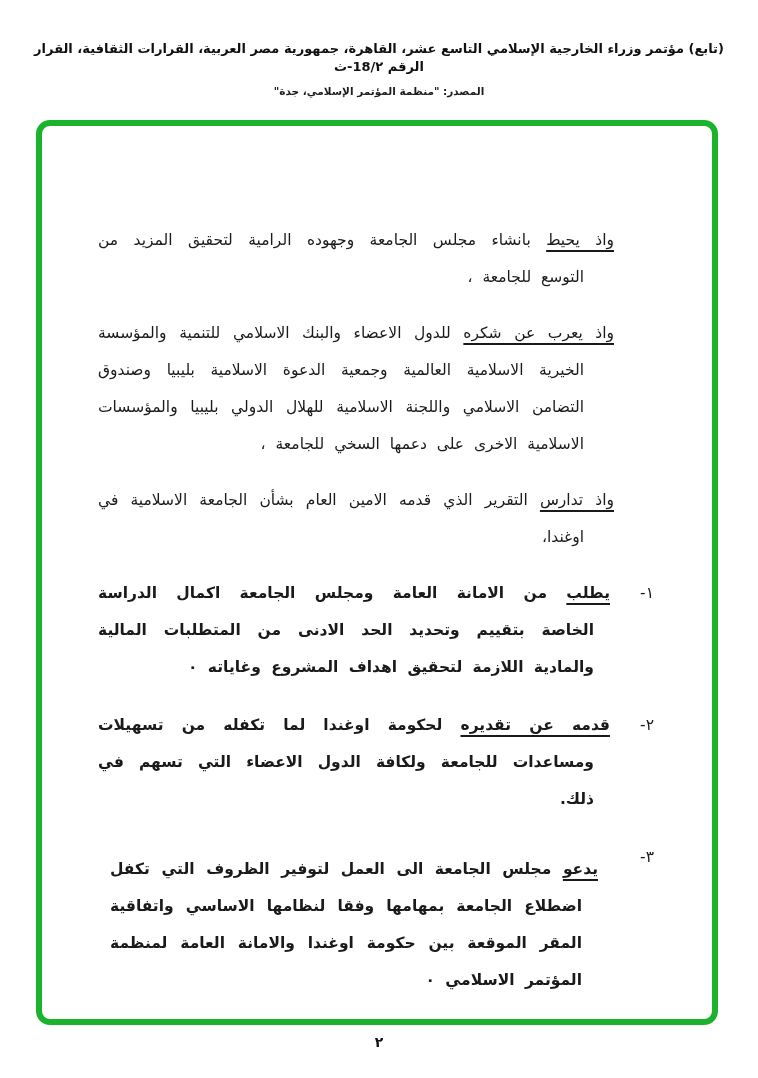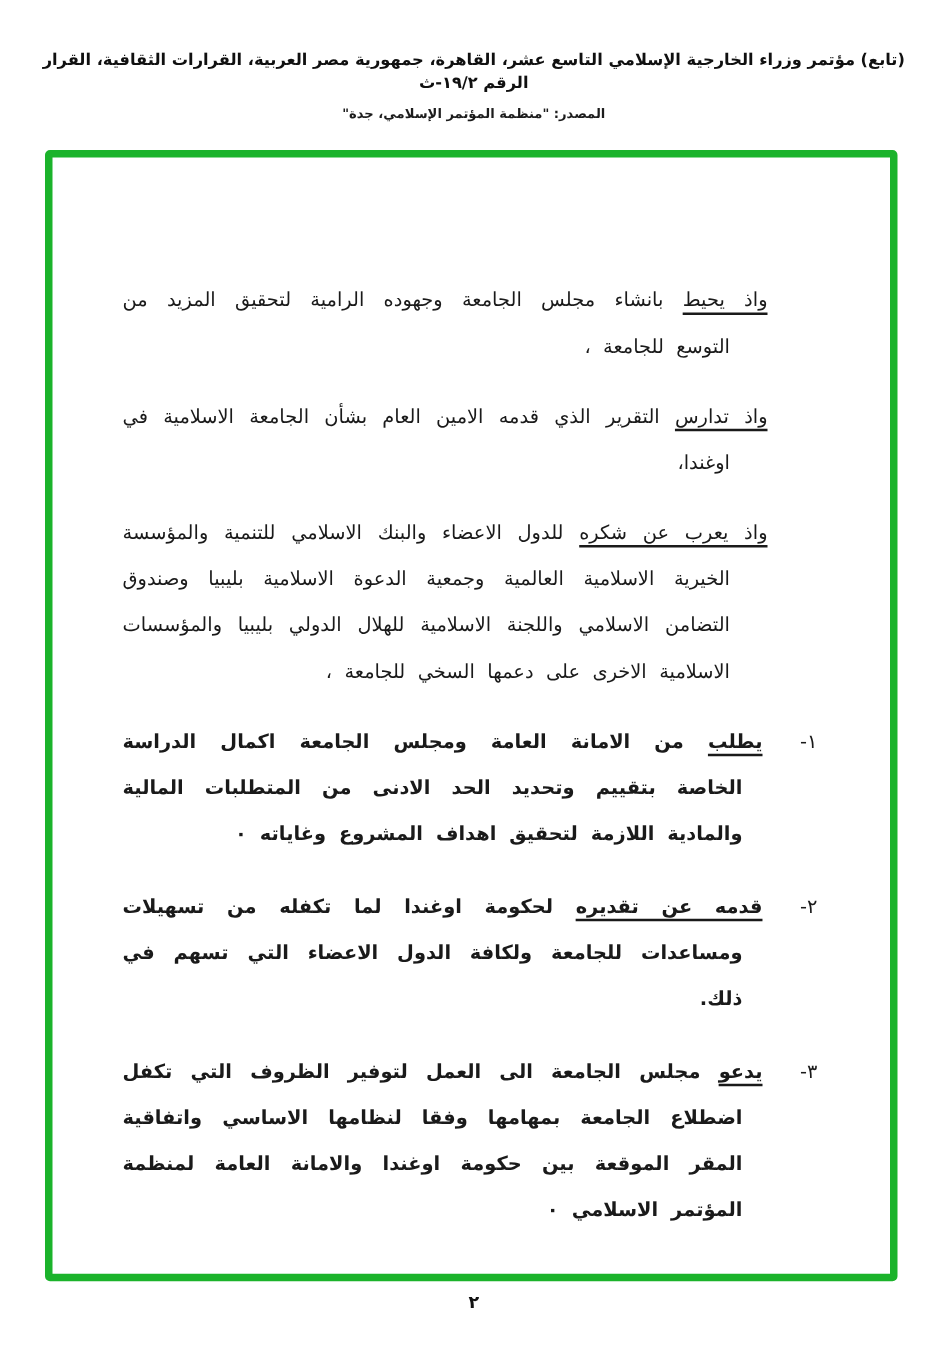--- a/index.html
+++ b/index.html
@@ -26,21 +26,21 @@
     font-size: 10.5px;
     font-weight: bold;
     color: #1c1c1c;
     margin-top: 9px;
   }
   .frame {
     position: absolute;
     left: 36px; top: 120px;
     width: 682px; height: 905px;
     border: 6px solid #a16207;
-    border-radius: 4px;
+    border-radius: 14px;
     box-sizing: border-box;
     background: #ffffff;
   }
   .content {
     direction: rtl;
     padding: 96px 128px 0 56px;
     font-size: 15.5px;
     line-height: 37px;
     word-spacing: 5px;
     text-align: justify;
@@ -78,46 +78,46 @@
     text-align: center;
     font-size: 14px;
     font-weight: bold;
     color: #111;
   }
 </style>
 </head>
 <body>
 
 <header class="doc-header">
-  <div class="line1">(تابع) مؤتمر وزراء الخارجية الإسلامي التاسع عشر، القاهرة، جمهورية مصر العربية، القرارات الثقافية، القرار الرقم ١٩/٢-ث</div>
+  <div class="line1">(تابع) مؤتمر وزراء الخارجية الإسلامي التاسع عشر، القاهرة، جمهورية مصر العربية، القرارات الثقافية، القرار الرقم 18/٢-ث</div>
   <div class="line2">المصدر: "منظمة المؤتمر الإسلامي، جدة"</div>
 </header>
 
 <div class="frame" style="border-color: rgb(27, 179, 43);">
   <div class="content">
 
     <p class="para"><span class="lead">واذ يحيط</span><span> بانشاء مجلس الجامعة وجهوده الرامية لتحقيق المزيد من التوسع للجامعة ،</span></p>
 
+    <p class="para"><span class="lead">واذ يعرب عن شكره</span><span> للدول الاعضاء والبنك الاسلامي للتنمية والمؤسسة الخيرية الاسلامية العالمية وجمعية الدعوة الاسلامية بليبيا وصندوق التضامن الاسلامي واللجنة الاسلامية للهلال الدولي بليبيا والمؤسسات الاسلامية الاخرى على دعمها السخي للجامعة ،</span></p>
+
     <p class="para"><span class="lead">واذ تدارس</span><span> التقرير الذي قدمه الامين العام بشأن الجامعة الاسلامية في اوغندا،</span></p>
-
-    <p class="para"><span class="lead">واذ يعرب عن شكره</span><span> للدول الاعضاء والبنك الاسلامي للتنمية والمؤسسة الخيرية الاسلامية العالمية وجمعية الدعوة الاسلامية بليبيا وصندوق التضامن الاسلامي واللجنة الاسلامية للهلال الدولي بليبيا والمؤسسات الاسلامية الاخرى على دعمها السخي للجامعة ،</span></p>
 
     <div class="item">
       <span class="num">١-</span>
       <p class="itext" style="margin:0"><span class="lead">يطلب</span><span> من الامانة العامة ومجلس الجامعة اكمال الدراسة الخاصة بتقييم وتحديد الحد الادنى من المتطلبات المالية والمادية اللازمة لتحقيق اهداف المشروع وغاياته ٠</span></p>
     </div>
 
     <div class="item">
       <span class="num">٢-</span>
       <p class="itext" style="margin:0"><span class="lead">قدمه عن تقديره</span><span> لحكومة اوغندا لما تكفله من تسهيلات ومساعدات للجامعة ولكافة الدول الاعضاء التي تسهم في ذلك.</span></p>
     </div>
 
     <div class="item">
       <span class="num">٣-</span>
-      <p class="itext" style="margin:0"><span class="lead">يدعو</span><span> مجلس الجامعة الى العمل لتوفير الظروف التي تكفل اضطلاع الجامعة بمهامها وفقا لنظامها الاساسي واتفاقية المقر الموقعة بين حكومة اوغندا والامانة العامة لمنظمة المؤتمر الاسلامي ٠</span></p>
+      <p class="itext" style="margin:12px"><span class="lead">يدعو</span><span> مجلس الجامعة الى العمل لتوفير الظروف التي تكفل اضطلاع الجامعة بمهامها وفقا لنظامها الاساسي واتفاقية المقر الموقعة بين حكومة اوغندا والامانة العامة لمنظمة المؤتمر الاسلامي ٠</span></p>
     </div>
 
   </div>
 </div>
 
 <footer class="page-footer">
   <span>٢</span>
 </footer>
 
 </body></html>

